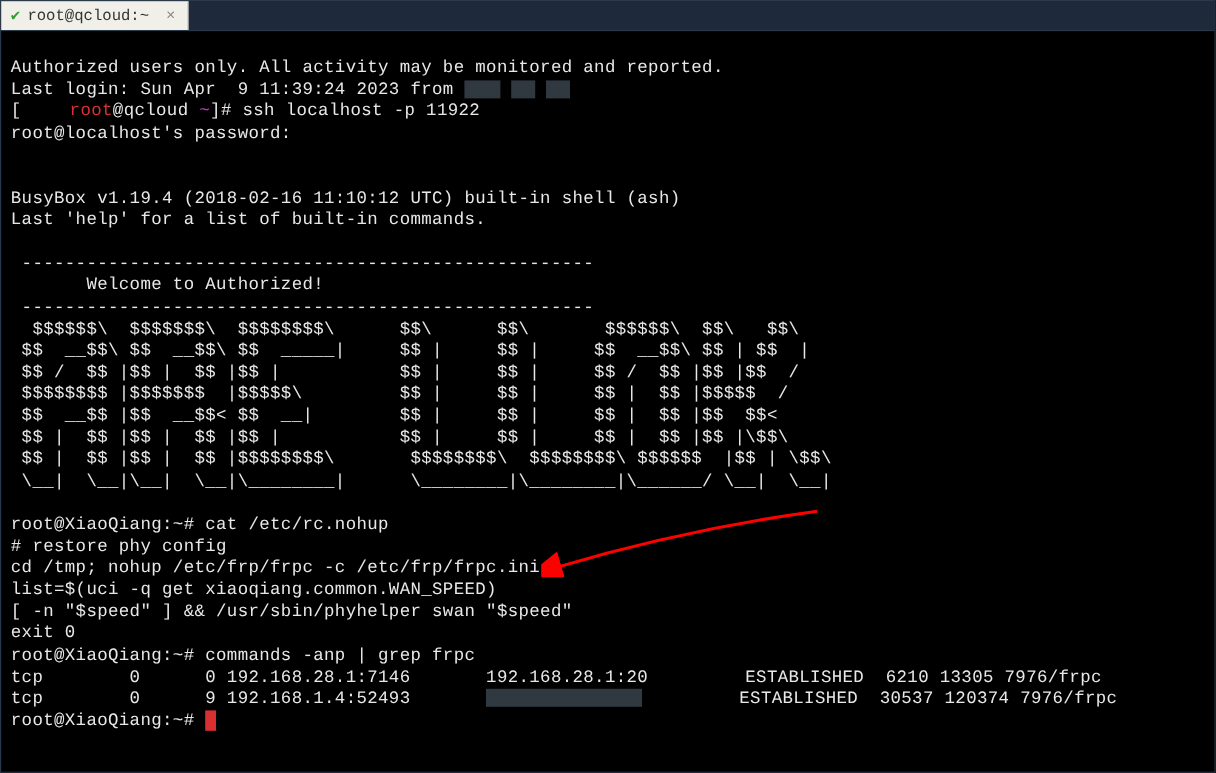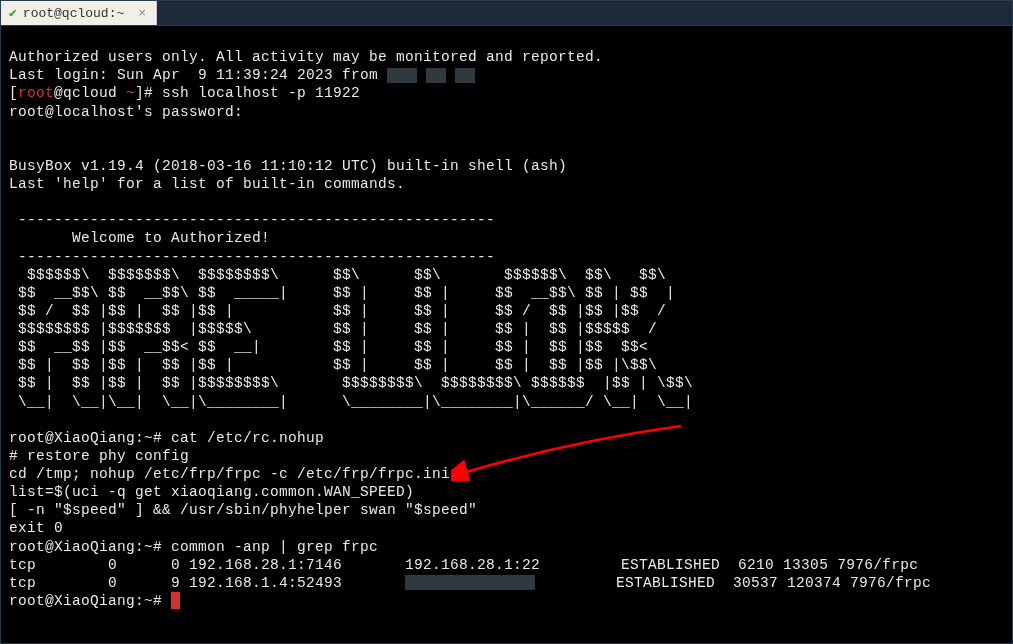--- a/index.html
+++ b/index.html
@@ -52,21 +52,21 @@
       padding: 4px 8px;
       line-height: 1.25;
       white-space: pre;
       font-family: "Consolas", "Liberation Mono", "Courier New", monospace;
       font-size: 14.5px;
       letter-spacing: 0.3px;
       overflow: hidden;
       position: relative;
     }
     .c-white { color: #e8e8e8; }
-    .c-red { color: #d83030; }
+    .c-red { color: #d83030; margin-left: 40px; }
     .c-mag { color: #c838c8; }
     .cursor {
       display: inline-block;
       width: 9px;
       height: 17px;
       background: #d83030;
       vertical-align: text-bottom;
     }
     .redact {
       display: inline-block;
@@ -91,43 +91,43 @@
     </div>
   </div>
 
   <div class="terminal">
 <span>Authorized users only. All activity may be monitored and reported.</span>
 <span>Last login: Sun Apr  9 11:39:24 2023 from </span><span class="redact" style="width:30px"></span> <span class="redact" style="width:20px"></span> <span class="redact" style="width:20px"></span>
 <span class="c-white">[</span><span class="c-red">root</span><span class="c-white">@qcloud </span><span class="c-mag">~</span><span class="c-white">]# </span><span>ssh localhost -p 11922</span>
 <span>root@localhost's password:</span>
 
 
-<span>BusyBox v1.19.4 (2018-03-16 11:10:12 UTC) built-in shell (ash)</span>
+<span>BusyBox v1.19.4 (2018-02-16 11:10:12 UTC) built-in shell (ash)</span>
 <span>Last 'help' for a list of built-in commands.</span>
 
 <span> -----------------------------------------------------</span>
 <span>       Welcome to Authorized!</span>
 <span> -----------------------------------------------------</span>
 <span>  $$$$$$\  $$$$$$$\  $$$$$$$$\      $$\      $$\       $$$$$$\  $$\   $$\</span>
 <span> $$  __$$\ $$  __$$\ $$  _____|     $$ |     $$ |     $$  __$$\ $$ | $$  |</span>
 <span> $$ /  $$ |$$ |  $$ |$$ |           $$ |     $$ |     $$ /  $$ |$$ |$$  /</span>
 <span> $$$$$$$$ |$$$$$$$  |$$$$$\         $$ |     $$ |     $$ |  $$ |$$$$$  /</span>
 <span> $$  __$$ |$$  __$$&lt; $$  __|        $$ |     $$ |     $$ |  $$ |$$  $$&lt;</span>
 <span> $$ |  $$ |$$ |  $$ |$$ |           $$ |     $$ |     $$ |  $$ |$$ |\$$\ </span>
 <span> $$ |  $$ |$$ |  $$ |$$$$$$$$\       $$$$$$$$\  $$$$$$$$\ $$$$$$  |$$ | \$$\ </span>
 <span> \__|  \__|\__|  \__|\________|      \________|\________|\______/ \__|  \__|</span>
 
 <span>root@XiaoQiang:~# </span><span>cat /etc/rc.nohup</span>
 <span># restore phy config</span>
 <span>cd /tmp; nohup /etc/frp/frpc -c /etc/frp/frpc.ini &amp;</span>
 <span>list=$(uci -q get xiaoqiang.common.WAN_SPEED)</span>
 <span>[ -n "$speed" ] &amp;&amp; /usr/sbin/phyhelper swan "$speed"</span>
 <span>exit 0</span>
-<span>root@XiaoQiang:~# </span><span>common -anp | grep frpc</span>
-<span>tcp        0      0 192.168.28.1:7146       192.168.28.1:22         ESTABLISHED  6210 13305 7976/frpc</span>
+<span>root@XiaoQiang:~# </span><span>commands -anp | grep frpc</span>
+<span>tcp        0      0 192.168.28.1:7146       192.168.28.1:20         ESTABLISHED  6210 13305 7976/frpc</span>
 <span>tcp        0      9 192.168.1.4:52493       </span><span class="redact" style="width:130px"></span><span>         ESTABLISHED  30537 120374 7976/frpc</span>
 <span>root@XiaoQiang:~# </span><span class="cursor"></span>
 
     <svg class="arrow" style="left:450px; top:395px;" width="250" height="60">
       <defs>
         <marker id="ah" markerWidth="12" markerHeight="10" refX="2" refY="5" orient="auto">
           <polygon points="0 0, 12 5, 0 10" fill="#ff0000"></polygon>
         </marker>
       </defs>
       <path d="M 230 5 Q 120 20 12 52" stroke="#ff0000" stroke-width="2.5" fill="none" marker-end="url(#ah)"></path>

